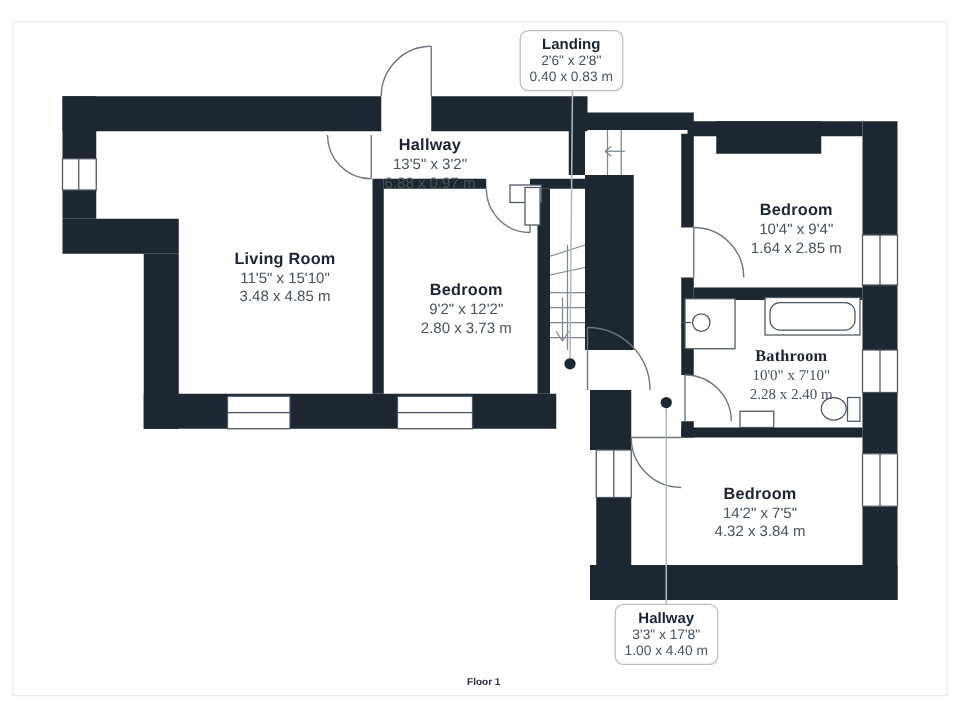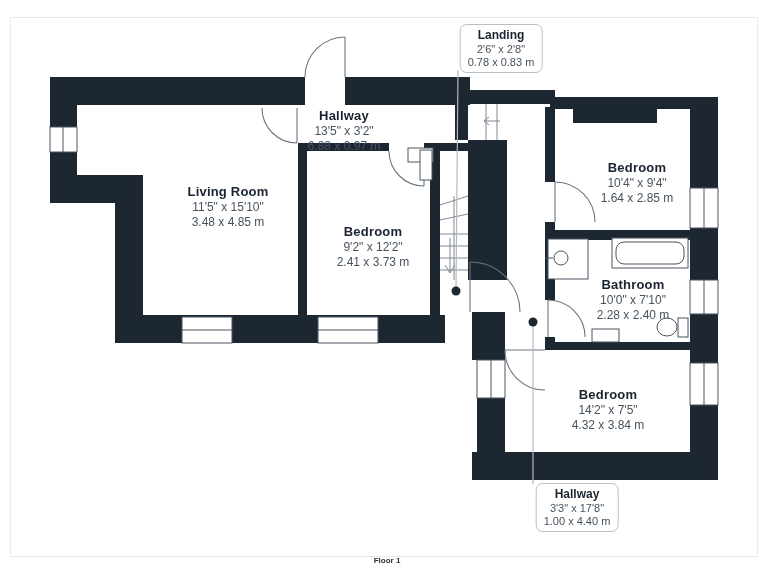--- a/index.html
+++ b/index.html
@@ -10,21 +10,21 @@
   .wall{fill:#1c2732;}
   .thin{stroke:#4a5560;stroke-width:1;fill:#ffffff;}
   .arc{stroke:#6b7580;stroke-width:1.1;fill:none;}
   .leaf{stroke:#6b7580;stroke-width:1.1;}
   .stair{stroke:#7d8893;stroke-width:1;fill:none;}
   .conn{stroke:#b4b8be;stroke-width:1.2;}
   .dot{fill:#1c2732;}
   .room-label{position:absolute;transform:translateX(-50%);text-align:center;white-space:nowrap;z-index:5;}
   .room-label .rn{font-size:13px;font-weight:700;color:#1a2430;line-height:16px;letter-spacing:.2px;}
   .room-label .rd{font-size:12px;color:#46525e;line-height:15px;}
-  .callout{position:absolute;transform:translateX(-50%);background:#ffffff;border:1px solid #b9bec5;border-radius:7px;padding:3px 7px;text-align:center;white-space:nowrap;z-index:6;margin-left:44px;}
+  .callout{position:absolute;transform:translateX(-50%);background:#ffffff;border:1px solid #b9bec5;border-radius:7px;padding:3px 7px;text-align:center;white-space:nowrap;z-index:6;}
   .callout .rn{font-size:12px;font-weight:700;color:#1a2430;line-height:15px;}
   .callout .rd{font-size:11px;color:#46525e;line-height:13px;}
   .floor-label{position:absolute;transform:translateX(-50%);font-size:8px;font-weight:700;color:#2a3440;z-index:6;}
 </style>
 </head>
 <body>
 
 <div class="canvas">
   <div class="frame"></div>
 
@@ -168,56 +168,56 @@
     </g>
 
     <g>
       <line class="conn" x1="458" y1="70" x2="456" y2="290"></line>
       <circle class="dot" cx="456" cy="291" r="4.5"></circle>
       <line class="conn" x1="533" y1="484" x2="533" y2="323"></line>
       <circle class="dot" cx="533" cy="322" r="4.5"></circle>
     </g>
   </svg>
 
-  <div class="room-label" style="left:228px;top:184px;">
+  <div class="room-label" style="left:228px;top:199px;">
     <div class="rn">Living Room</div>
     <div class="rd">11'5" x 15'10"</div>
     <div class="rd">3.48 x 4.85 m</div>
   </div>
   <div class="room-label" style="left:344px;top:108px;">
     <div class="rn">Hallway</div>
     <div class="rd">13'5" x 3'2"</div>
     <div class="rd">6.88 x 0.97 m</div>
   </div>
   <div class="room-label" style="left:373px;top:224px;">
     <div class="rn">Bedroom</div>
     <div class="rd">9'2" x 12'2"</div>
-    <div class="rd">2.41 x 3.73 m</div>
+    <div class="rd">2.80 x 3.73 m</div>
   </div>
   <div class="room-label" style="left:637px;top:160px;">
     <div class="rn">Bedroom</div>
     <div class="rd">10'4" x 9'4"</div>
     <div class="rd">1.64 x 2.85 m</div>
   </div>
-  <div class="room-label" style="left:633px;top:277px;">
+  <div class="room-label" style="left:633px;top:277px;font-family:Liberation Serif, serif;">
     <div class="rn">Bathroom</div>
     <div class="rd">10'0" x 7'10"</div>
     <div class="rd">2.28 x 2.40 m</div>
   </div>
   <div class="room-label" style="left:608px;top:387px;">
     <div class="rn">Bedroom</div>
     <div class="rd">14'2" x 7'5"</div>
     <div class="rd">4.32 x 3.84 m</div>
   </div>
 
   <div class="callout" style="left:457px;top:24px;">
     <div class="rn">Landing</div>
     <div class="rd">2'6" x 2'8"</div>
-    <div class="rd">0.78 x 0.83 m</div>
+    <div class="rd">0.40 x 0.83 m</div>
   </div>
   <div class="callout" style="left:533px;top:483px;">
     <div class="rn">Hallway</div>
     <div class="rd">3'3" x 17'8"</div>
     <div class="rd">1.00 x 4.40 m</div>
   </div>
 
-  <div class="floor-label" style="left:387px;top:556px;text-align:right;">Floor 1</div>
+  <div class="floor-label" style="left:387px;top:541px;text-align:right;">Floor 1</div>
 </div>
 
 </body></html>

